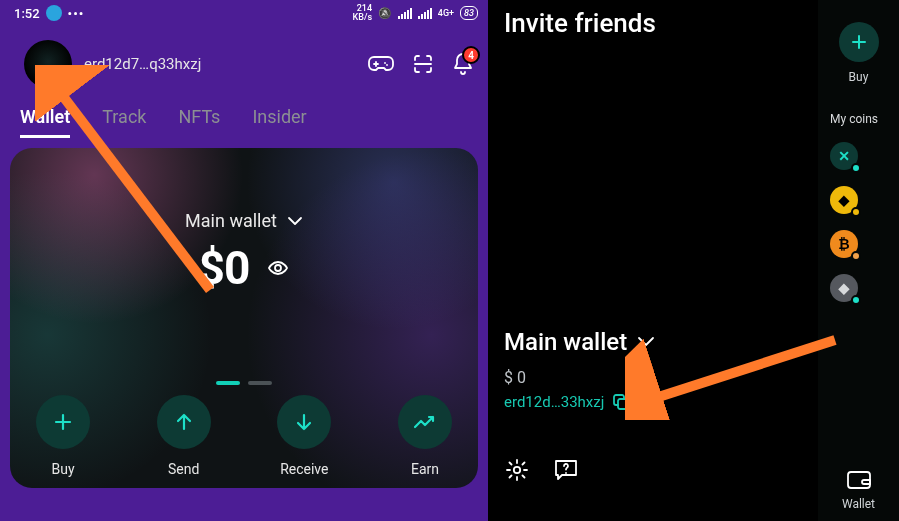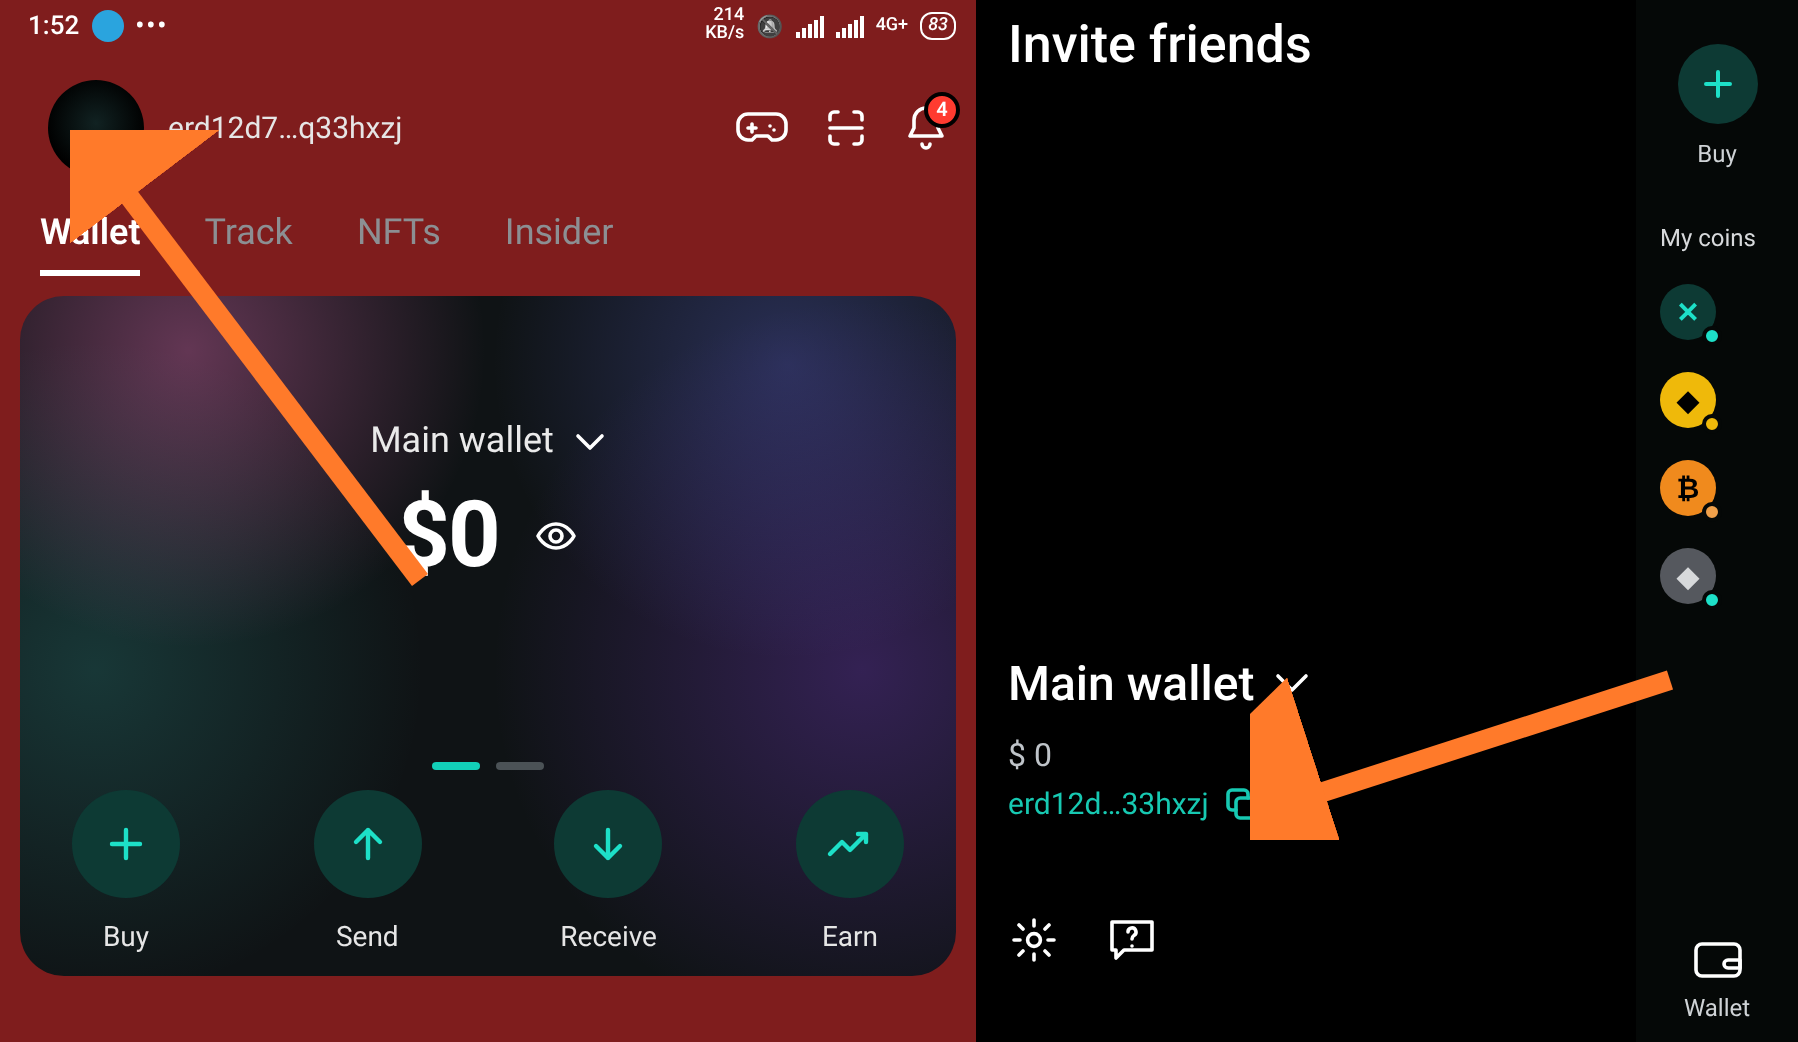--- a/index.html
+++ b/index.html
@@ -6,21 +6,21 @@
   body {
     width: 899px;
     height: 521px;
     background: #000;
     font-family: -apple-system, BlinkMacSystemFont, "Segoe UI", Roboto, sans-serif;
     color: #fff;
     overflow: hidden;
     position: relative;
     display: flex;
   }
-  .left-pane { width: 488px; height: 521px; position: relative; background:#7f1d1d; }
+  .left-pane { width: 488px; height: 521px; position: relative; background:#4c1d95; }
   .right-pane { width: 330px; height: 521px; position: relative; padding: 8px 10px 0 16px; }
   .far-right { width: 81px; height: 521px; position: relative; background:#050807; overflow:hidden; }
 
   
   .status-bar { display:flex; align-items:center; justify-content:space-between; padding:4px 10px 0 14px; font-size:13px; font-weight:500; }
   .status-left { display:flex; align-items:center; gap:6px; }
   .telegram-icon { width:16px; height:16px; background:#2aa4de; border-radius:50%; position:relative; }
   .status-dots { letter-spacing:1px; }
   .status-right { display:flex; align-items:center; gap:6px; font-size:10px; }
   .kb-stack { display:flex; flex-direction:column; align-items:flex-end; line-height:1; font-size:9px; }

